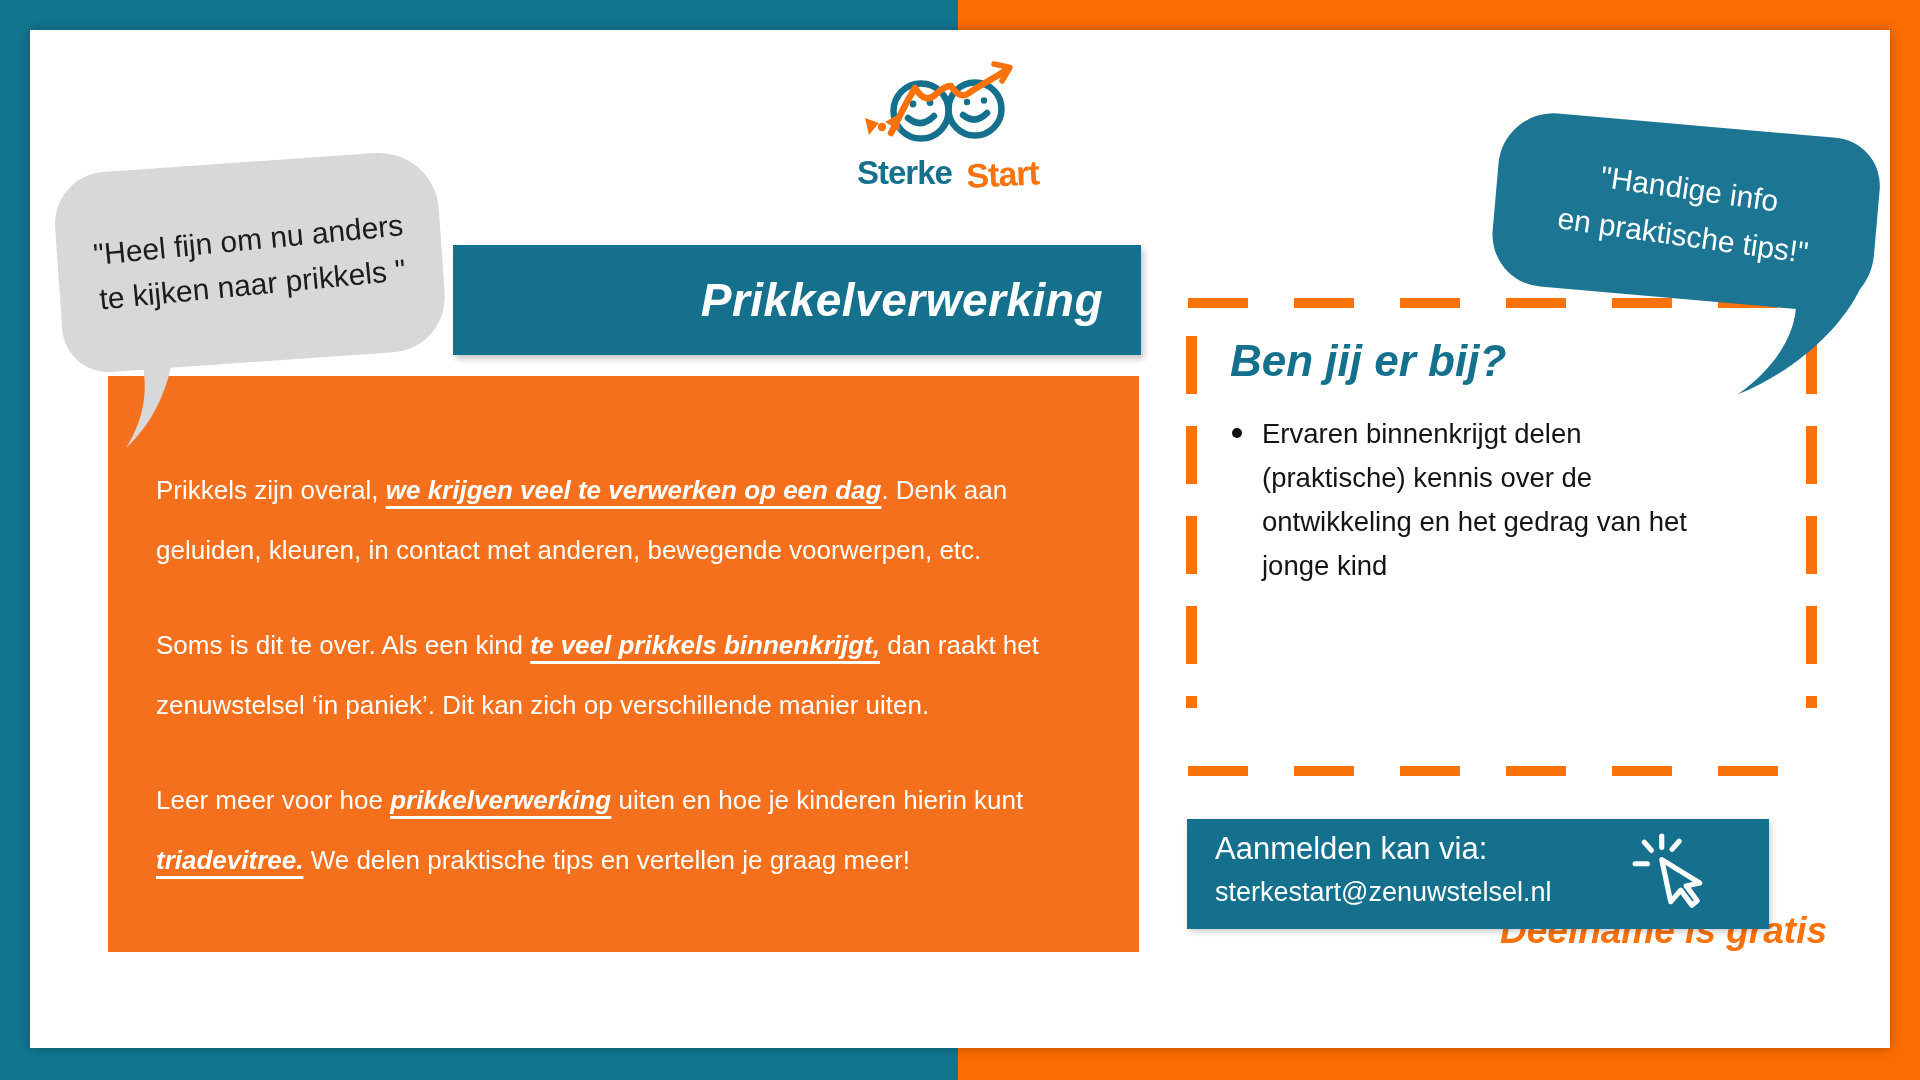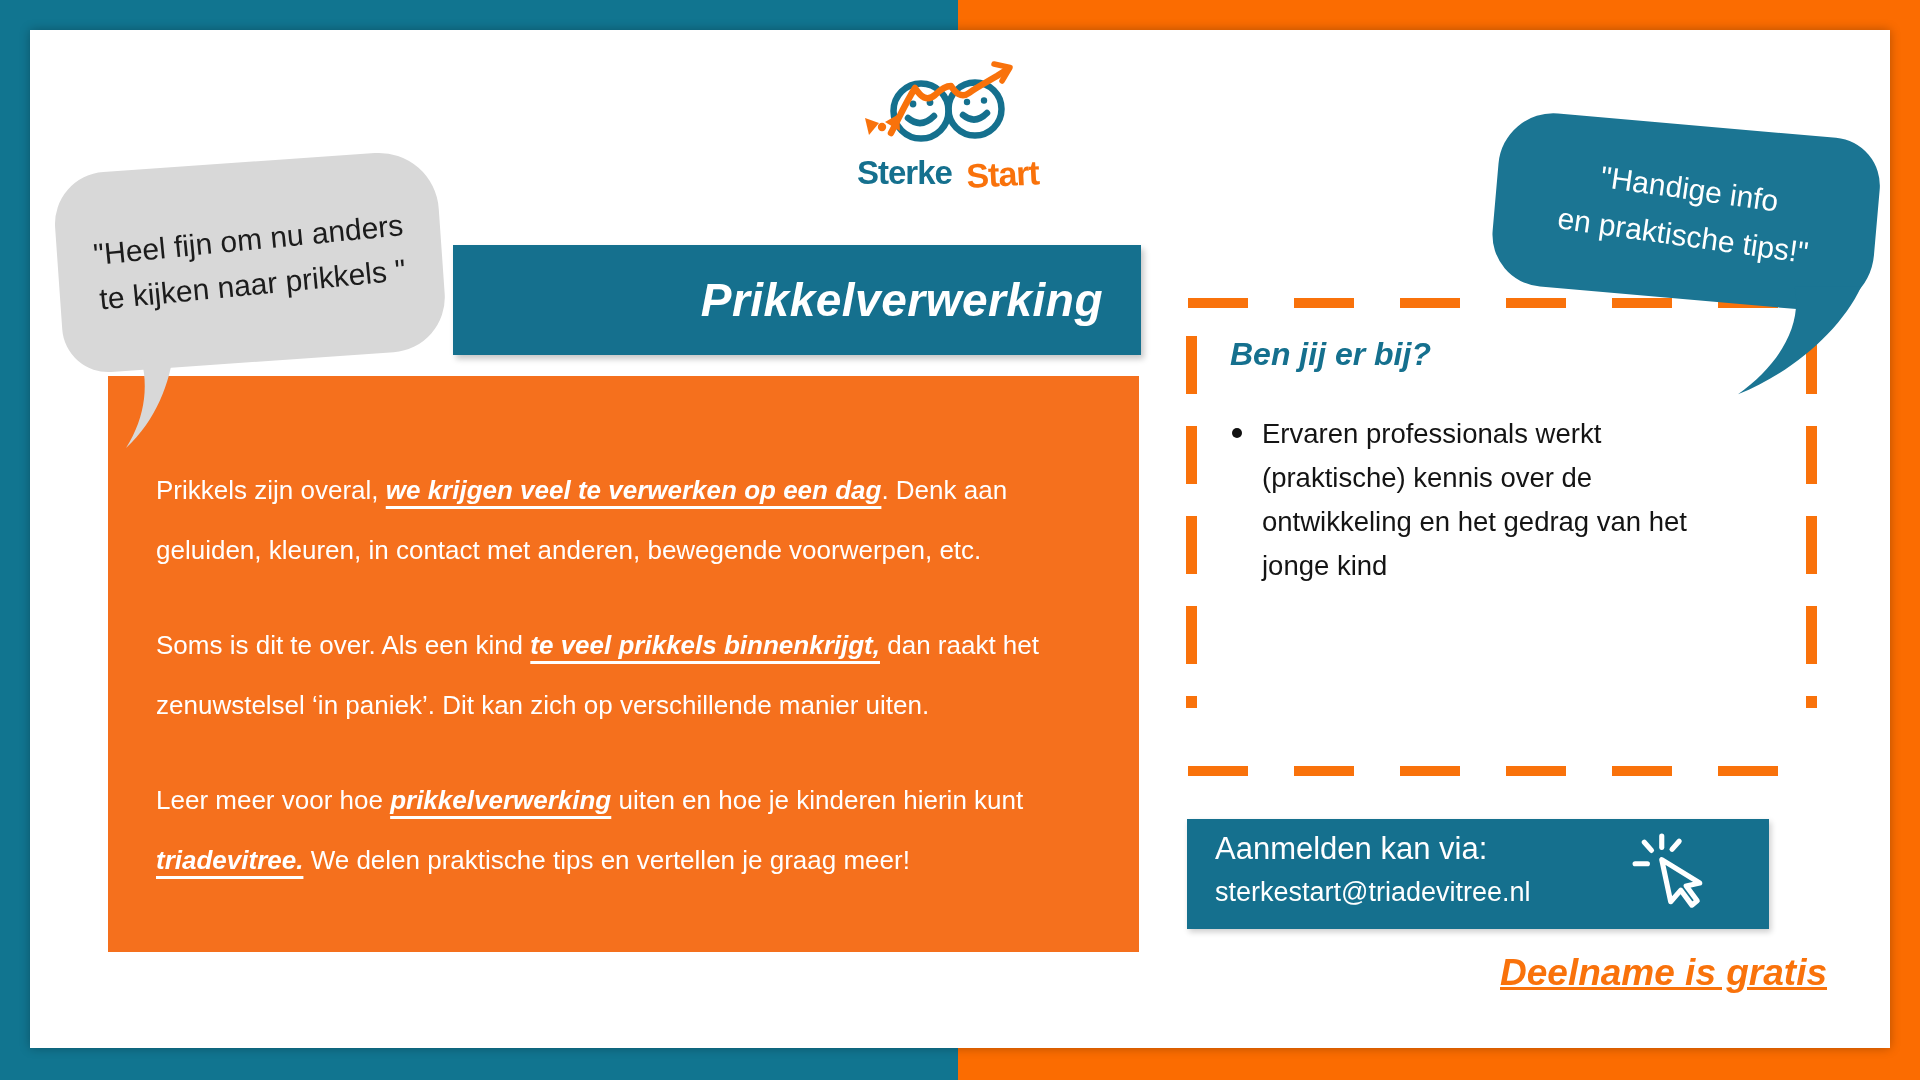--- a/index.html
+++ b/index.html
@@ -70,21 +70,21 @@
   .dash-top{left:1158px;top:268px;width:624px;height:10px;
     background:repeating-linear-gradient(90deg,var(--orange) 0 60px,transparent 60px 106px);}
   .dash-bottom{left:1158px;top:736px;width:624px;height:10px;
     background:repeating-linear-gradient(90deg,var(--orange) 0 60px,transparent 60px 106px);}
   .dash-left{left:1156px;top:306px;width:11px;height:372px;
     background:repeating-linear-gradient(180deg,var(--orange) 0 58px,transparent 58px 90px);}
   .dash-right{left:1776px;top:306px;width:11px;height:372px;
     background:repeating-linear-gradient(180deg,var(--orange) 0 58px,transparent 58px 90px);}
 
   
-  .section-heading{left:1200px;top:306px;font-size:32px;font-weight:bold;font-style:italic;color:var(--teal);}
+  .section-heading{left:1200px;top:306px;font-size:44px;font-weight:bold;font-style:italic;color:var(--teal);}
   .bullets{left:1200px;top:382px;width:458px;list-style:none;z-index:2;}
   .bullets li{position:relative;padding-left:32px;font-size:27.5px;line-height:44px;color:#141414;}
   .bullets li + li{margin-top:24px;}
   .bullets li::before{content:"";position:absolute;left:2px;width:10px;height:10px;border-radius:50%;background:#111;}
   .bullets li:nth-child(1)::before{top:16px;}
   .bullets li:nth-child(2)::before{top:42px;}
 
   
   .quote-teal{
     left:1465px;top:95px;width:382px;height:174px;background:var(--teal-bubble);
@@ -97,21 +97,21 @@
   
   .signup{
     left:1157px;top:789px;width:582px;height:110px;background:var(--teal);
     z-index:2;box-shadow:2px 3px 6px rgba(0,0,0,.2);
   }
   .signup-label{position:absolute;left:28px;top:12px;color:#fff;font-size:31px;}
   .signup-email{position:absolute;left:28px;top:58px;color:#fff;font-size:27px;}
   .signup-icon{position:absolute;right:56px;top:14px;width:82px;height:82px;}
 
   
-  .footer-note{right:63px;top:922px;font-size:37px;font-weight:bold;font-style:italic;color:var(--orange);text-decoration:underline;}
+  .footer-note{right:63px;top:880px;font-size:37px;font-weight:bold;font-style:italic;color:var(--orange);}
 </style>
 </head>
 <body>
 
 <div class="frame frame-left"></div>
 <div class="frame frame-right"></div>
 <div class="frame frame-top-teal"></div>
 <div class="frame frame-top-orange"></div>
 <div class="frame frame-bottom-teal"></div>
 <div class="frame frame-bottom-orange"></div>
@@ -165,36 +165,36 @@
     <p><span>Leer meer voor hoe </span><strong class="em">prikkelverwerking</strong><span> uiten en hoe je kinderen hierin kunt </span><strong class="em">triadevitree.</strong><span> We delen praktische tips en vertellen je graag meer!</span></p>
   </div>
 
   <div class="dash dash-top"></div>
   <div class="dash dash-bottom"></div>
   <div class="dash dash-left"></div>
   <div class="dash dash-right"></div>
 
   <div class="section-heading">Ben jij er bij?</div>
   <ul class="bullets">
-    <li>Ervaren professionals werkt (praktische) kennis over de ontwikkeling en het gedrag van het jonge kind</li>
+    <li>Ervaren binnenkrijgt delen (praktische) kennis over de ontwikkeling en het gedrag van het jonge kind</li>
   </ul>
 
   <div class="quote-teal">
     <div class="quote-text">
       <div>"Handige info</div>
       <div>en praktische tips!"</div>
     </div>
   </div>
   <svg class="tail-teal" viewBox="0 0 135 115">
     <path d="M58,0 C66,40 42,80 0,110 C55,88 105,45 126,0 Z" fill="#1b7593"></path>
   </svg>
 
   <div class="signup">
     <div class="signup-label">Aanmelden kan via:</div>
-    <div class="signup-email">sterkestart@triadevitree.nl</div>
+    <div class="signup-email">sterkestart@zenuwstelsel.nl</div>
     <svg class="signup-icon" viewBox="0 0 80 80">
       <g stroke="#ffffff" stroke-width="5" fill="none" stroke-linecap="round" stroke-linejoin="round">
         <path d="M30,14 V3"></path>
         <path d="M40,16 L47,8"></path>
         <path d="M20,17 L13,9"></path>
         <path d="M16,30 H4"></path>
         <path d="M30,26 L30,68 L42,59 L49.5,75.5 L55.5,72.5 L48,56 L61.5,56 Z" transform="rotate(-12 30 26)"></path>
       </g>
     </svg>
   </div>

